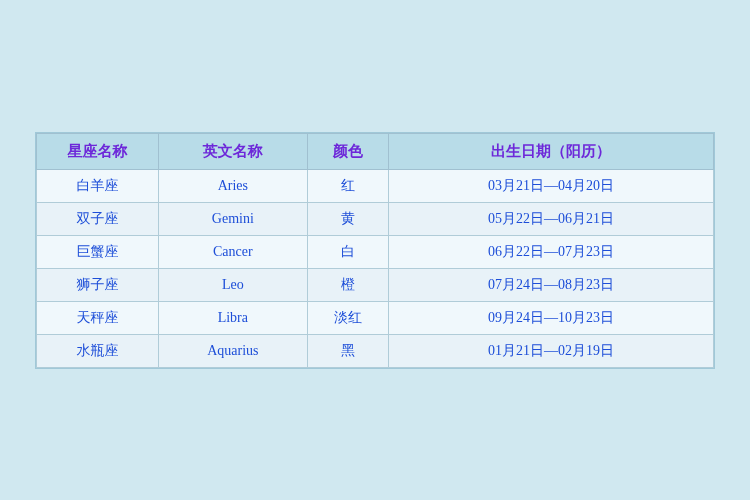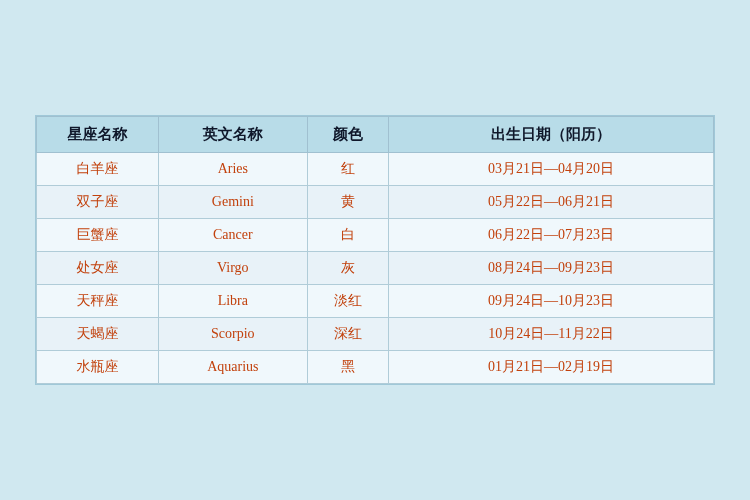--- a/index.html
+++ b/index.html
@@ -30,29 +30,29 @@
       border-collapse: collapse;
     }
 
     thead tr th {
       background-color: #b8dce8;
       border: 1px solid #a0c0d0;
       padding: 8px 10px;
       text-align: center;
       font-size: 15px;
       font-weight: bold;
-      color: #0f172a;
+      color: #6d28d9;
     }
 
     tbody tr td {
       border: 1px solid #b0ccd8;
       padding: 7px 10px;
       text-align: center;
       font-size: 14px;
-      color: #c2410c;
+      color: #1d4ed8;
       background-color: #f0f8fc;
     }
 
     tbody tr:nth-child(even) td {
       background-color: #e8f2f8;
     }
 
     .col-chinese { width: 18%; }
     .col-english { width: 22%; }
     .col-color   { width: 12%; }
@@ -84,36 +84,30 @@
           <td>黄</td>
           <td>05月22日—06月21日</td>
         </tr>
         <tr>
           <td>巨蟹座</td>
           <td>Cancer</td>
           <td>白</td>
           <td>06月22日—07月23日</td>
         </tr>
         <tr>
-          <td>处女座</td>
-          <td>Virgo</td>
-          <td>灰</td>
-          <td>08月24日—09月23日</td>
+          <td>狮子座</td>
+          <td>Leo</td>
+          <td>橙</td>
+          <td>07月24日—08月23日</td>
         </tr>
         <tr>
           <td>天秤座</td>
           <td>Libra</td>
           <td>淡红</td>
           <td>09月24日—10月23日</td>
-        </tr>
-        <tr>
-          <td>天蝎座</td>
-          <td>Scorpio</td>
-          <td>深红</td>
-          <td>10月24日—11月22日</td>
         </tr>
         <tr>
           <td>水瓶座</td>
           <td>Aquarius</td>
           <td>黑</td>
           <td>01月21日—02月19日</td>
         </tr>
       </tbody>
   </table>
 </div>

